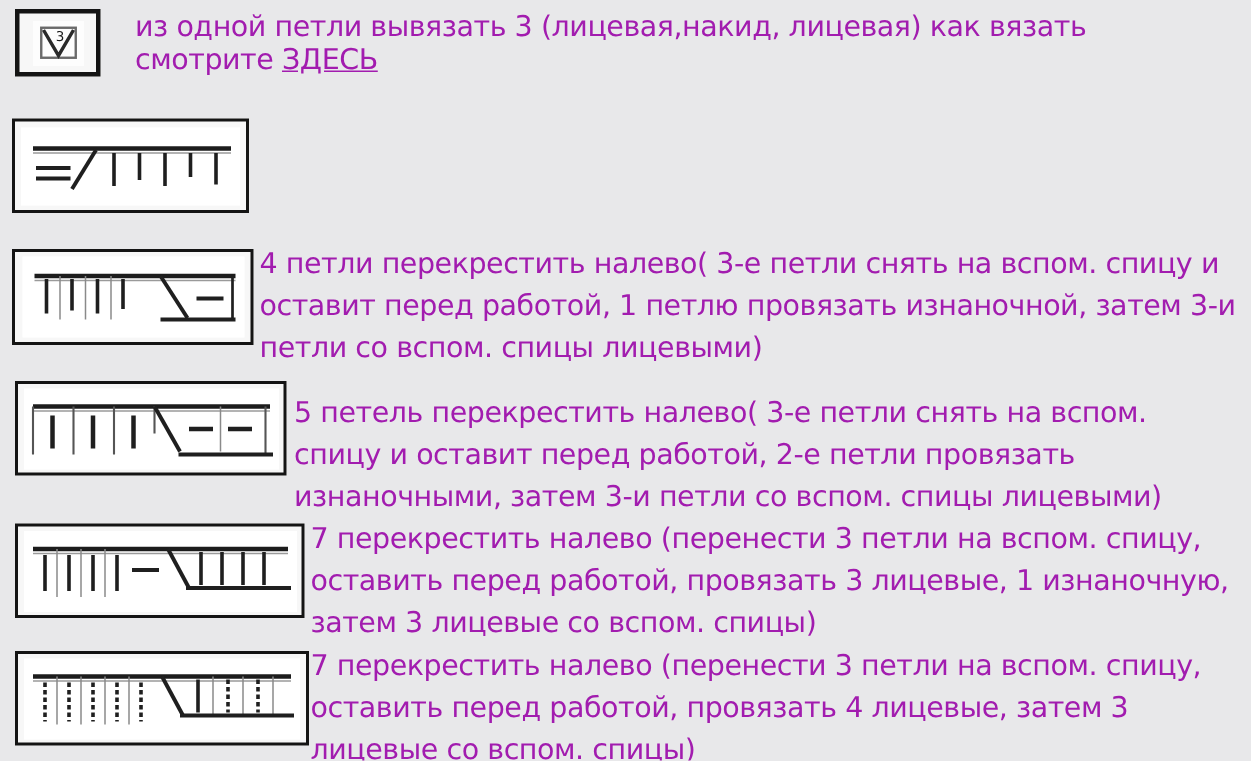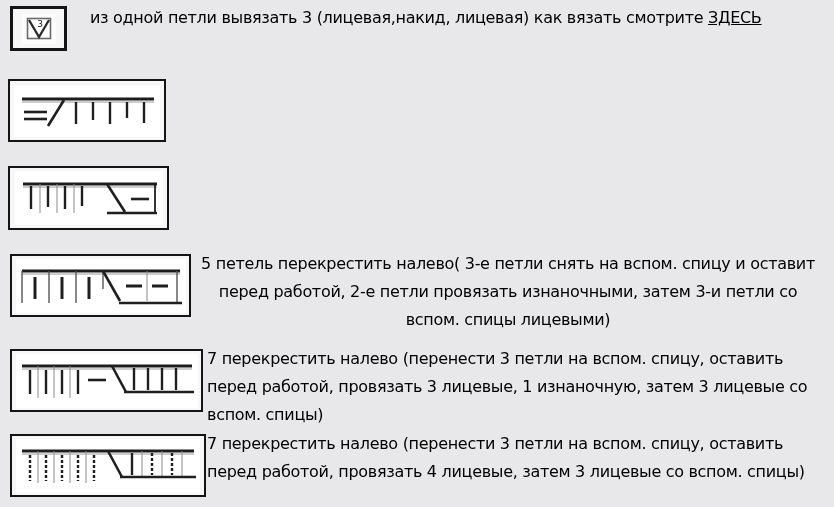--- a/index.html
+++ b/index.html
@@ -24,30 +24,30 @@
   .iconbox svg { display:block; }
   #icon1 { left:10px; top:6px;  width:57px;  height:45px; border-width:3px; }
   #icon2 { left:8px;  top:79px; width:158px; height:63px; }
   #icon3 { left:8px;  top:166px;width:161px; height:64px; }
   #icon4 { left:10px; top:254px;width:181px; height:63px; }
   #icon5 { left:10px; top:349px;width:193px; height:63px; }
   #icon6 { left:10px; top:434px;width:196px; height:63px; }
 
   .legend-text {
     position:absolute;
-    font-size:16px;
+    font-size:19px;
     letter-spacing:-0.3px;
     line-height:28px;
-    color:#000000;
+    color:#a21caf;
     margin:0;
   }
   #text1 { left:90px;  top:7px;   width:732px; line-height:22px; }
   #text2 { left:173px; top:77px;  width:648px; }
   #text3 { left:173px; top:162px; width:655px; }
-  #text4 { left:196px; top:250px; width:624px;text-align:center; }
+  #text4 { left:196px; top:261px; width:624px; }
   #text5 { left:207px; top:345px; width:616px; }
   #text6 { left:207px; top:430px; width:616px; }
 
   a.here-link { color:inherit; text-decoration:underline; cursor:pointer; }
   .glyph { background:#ffffff; }
 </style>
 </head>
 <body>
 
 <div class="page">
@@ -92,20 +92,21 @@
       <path d="M67 15 V35" stroke="#1f1f1f" stroke-width="2.4" fill="none"></path>
       <path d="M25 13 V42" stroke="#8a8a8a" stroke-width="1" fill="none"></path>
       <path d="M42 13 V42" stroke="#8a8a8a" stroke-width="1" fill="none"></path>
       <path d="M59 13 V42" stroke="#8a8a8a" stroke-width="1" fill="none"></path>
       <path d="M92 13 L110 41" stroke="#1f1f1f" stroke-width="2.6" fill="none"></path>
       <path d="M116 28 H134" stroke="#1f1f1f" stroke-width="2.6" fill="none"></path>
       <path d="M140 13 V42" stroke="#1f1f1f" stroke-width="1.8" fill="none"></path>
       <path d="M92 42 H142" stroke="#1f1f1f" stroke-width="2.6" fill="none"></path>
     </svg>
   </div>
+  <p class="legend-text" id="text3">4 петли перекрестить налево( 3-е петли снять на вспом. спицу и оставит перед работой,  1 петлю провязать изнаночной, затем 3-и петли со вспом. спицы лицевыми)</p>
 
   <div class="iconbox" id="icon4">
     <svg class="glyph" width="170" height="54" viewBox="0 0 170 54">
       <rect x="0" y="0" width="170" height="54" fill="#ffffff"></rect>
       <path d="M6 12 H164" stroke="#1c1c1c" stroke-width="3" fill="none"></path>
       <path d="M6 15 H164" stroke="#9a9a9a" stroke-width="1" fill="none"></path>
       <path d="M6 12 V44" stroke="#555555" stroke-width="1.4" fill="none"></path>
       <path d="M33 12 V44" stroke="#555555" stroke-width="1.4" fill="none"></path>
       <path d="M60 12 V44" stroke="#555555" stroke-width="1.4" fill="none"></path>
       <path d="M87 12 V30" stroke="#555555" stroke-width="1.4" fill="none"></path>

